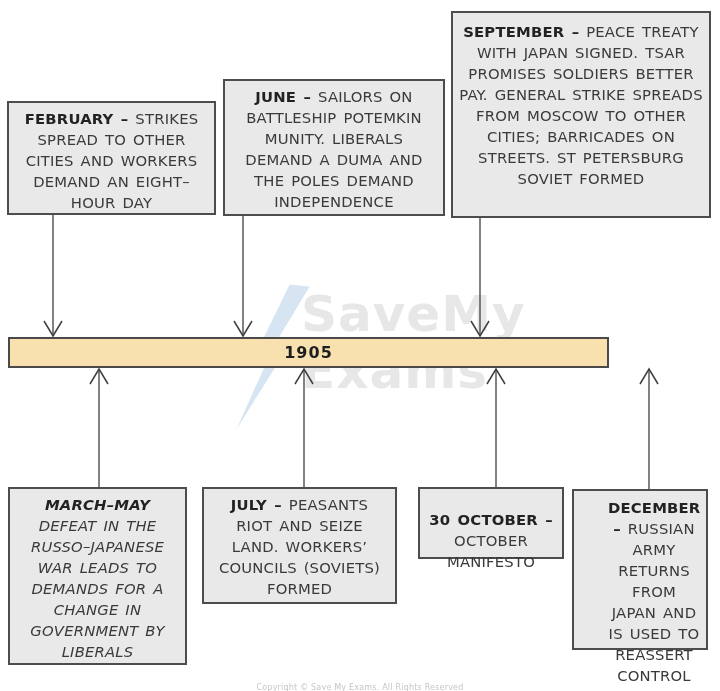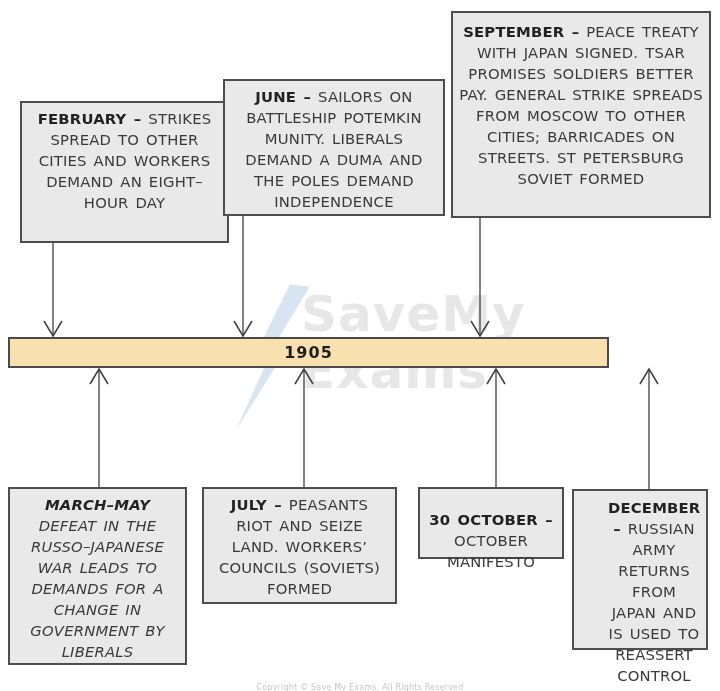--- a/index.html
+++ b/index.html
@@ -10,21 +10,21 @@
   
   .box{
     position:absolute;box-sizing:border-box;
     background:#e9e9e9;border:2px solid #4d4d4d;
     text-align:center;color:#3a3a3a;
     font-size:14.8px;line-height:21px;
     letter-spacing:0.2px;word-spacing:2px;
     padding:5px 6px;z-index:2;
   }
   .box strong{color:#222;font-weight:bold;margin-top:35px;}
-  .february {left:20px;  top:101px; width:209px; height:142px;}
+  .february {left:7px;  top:101px; width:209px; height:114px;}
   .june     {left:223px; top:79px;  width:222px; height:137px;}
   .september{left:451px; top:11px;  width:260px; height:207px; padding-top:8px;}
   .march-may{left:8px;  top:487px; width:179px; height:178px;font-style:italic;}
   .july     {left:202px; top:487px; width:195px; height:117px;}
   .october  {left:418px; top:487px; width:146px; height:72px; padding:20px 5px;}
   .december {left:572px; top:489px; width:136px; height:161px; padding-top:6px;padding-left:34px;}
   
   .bar{
     position:absolute;box-sizing:border-box;
     left:8px;top:337px;width:601px;height:31px;

